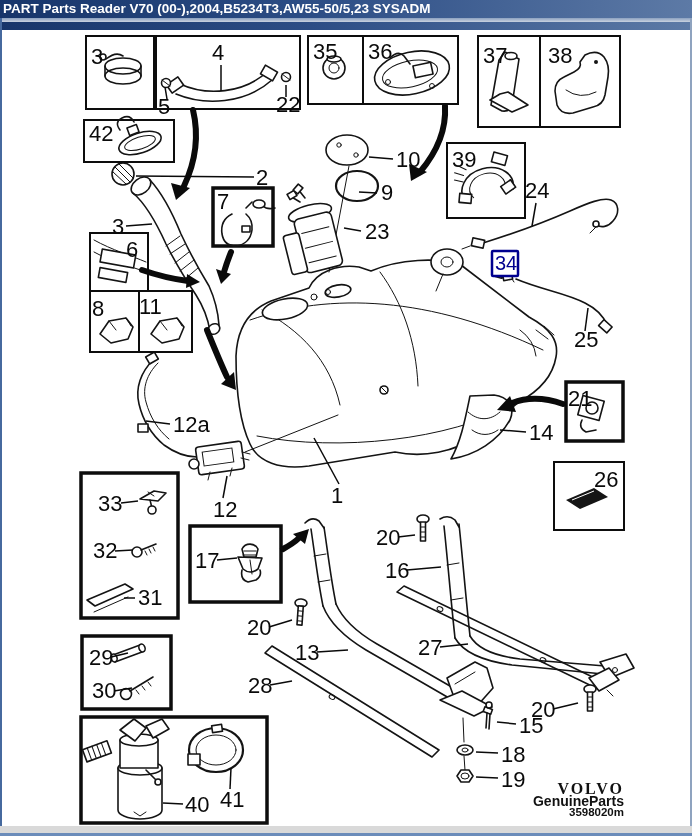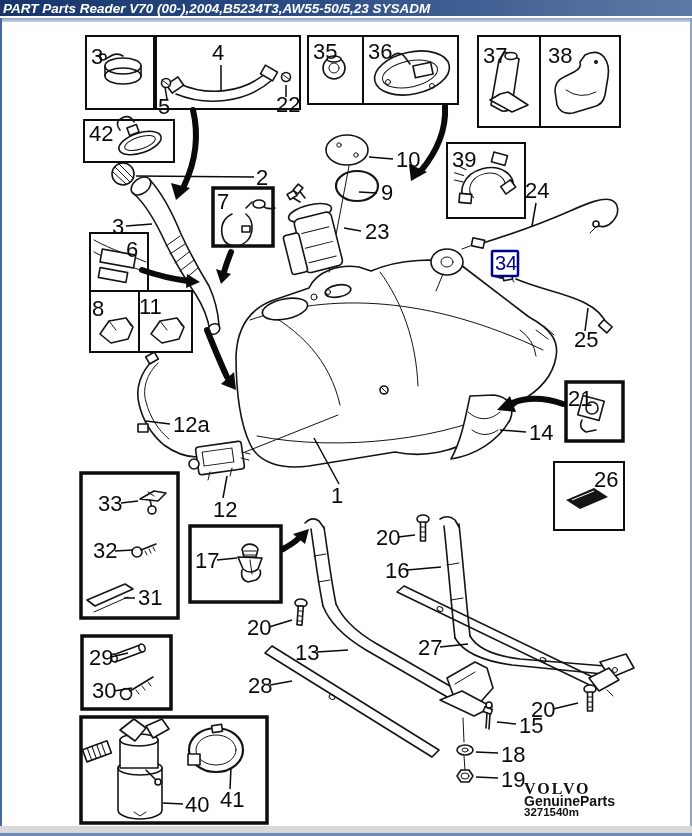--- a/index.html
+++ b/index.html
@@ -1,28 +1,28 @@
 <!DOCTYPE html>
 <html><head>
 <meta charset="utf-8">
 <style>
   html,body{margin:0;padding:0;background:#ffffff;}
   .page{position:relative;width:692px;height:836px;background:#fff;overflow:hidden;
         font-family:"Liberation Sans",sans-serif;}
-  .titlebar{position:absolute;top:0;left:0;right:0;height:16px;
+  .titlebar{position:absolute;top:0;left:0;right:0;height:30px;
         background:linear-gradient(90deg,#17356a 0%,#2c4d85 45%,#5d7aa6 100%);
         color:#fff;font-weight:bold;font-size:13.5px;line-height:18px;padding-left:3px;
-        white-space:nowrap;font-style:italic;}
+        white-space:nowrap;}
   .menustrip{position:absolute;top:18px;left:0;right:0;height:4px;
         background:linear-gradient(#8ca1c0,#c9d2e0);}
   .edgeL{position:absolute;left:0;top:18px;bottom:0;width:2px;background:#46699e;}
   .edgeR{position:absolute;right:0;top:18px;bottom:0;width:2px;background:#8fa3bf;}
   .bottomgray{position:absolute;left:0;right:0;top:826px;height:7px;background:#d9d9d9;}
   .bottomblue{position:absolute;left:0;right:0;top:833px;height:3px;background:#6b8cba;}
-  .brand{position:absolute;left:524px;top:781px;width:100px;text-align:left;color:#111;}
+  .brand{position:absolute;left:524px;top:781px;width:100px;text-align:right;color:#111;}
   .brand .volvo{font-family:"Liberation Serif",serif;font-weight:bold;font-size:16px;
         letter-spacing:2px;line-height:15px;}
   .brand .gp{font-size:14px;font-weight:bold;line-height:10px;}
   .brand .num{font-size:11.5px;font-weight:bold;line-height:13px;}
   svg.diagram{position:absolute;top:0;left:0;}
   svg .ln{fill:none;stroke:#141414;stroke-width:1.6;stroke-linecap:round;stroke-linejoin:round;}
   svg .wf{fill:#fff;stroke:#141414;stroke-width:1.6;stroke-linejoin:round;}
   svg .thin{fill:none;stroke:#141414;stroke-width:1;stroke-linecap:round;}
   svg .th2{stroke-width:2.2;}
   svg .box{fill:none;stroke:#0d0d0d;stroke-width:2;}
@@ -482,18 +482,18 @@
 
     <g>
       <rect class="hl" x="492" y="251" width="26" height="25" rx="1"></rect>
       <text class="hltxt" x="495" y="270">34</text>
     </g>
   </svg>
 
   <div class="brand">
     <div class="volvo">VOLVO</div>
     <div class="gp">GenuineParts</div>
-    <div class="num">3271540m</div>
+    <div class="num">3598020m</div>
   </div>
 
   <div class="bottomgray"></div>
   <div class="bottomblue"></div>
 </div>
 
 </body></html>

